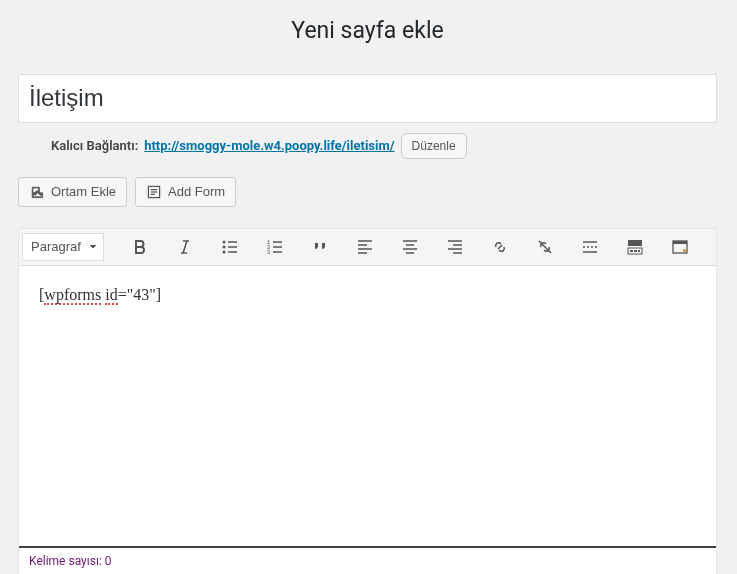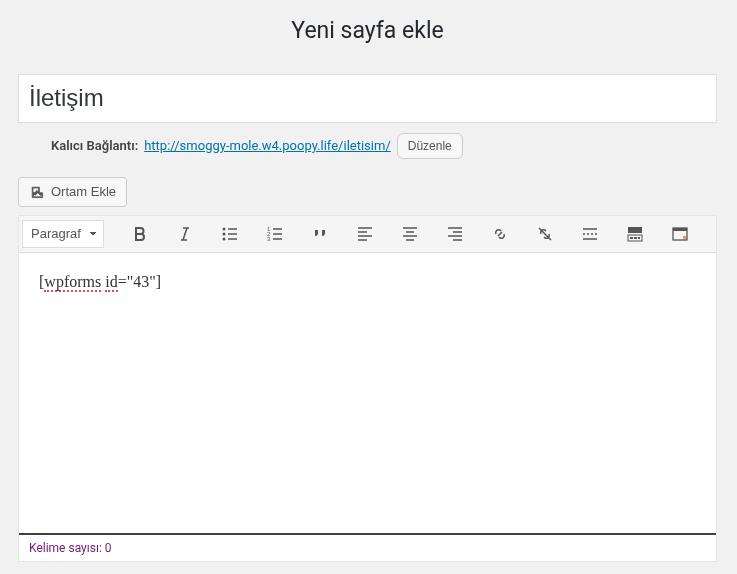--- a/index.html
+++ b/index.html
@@ -2,23 +2,23 @@
 <html><head>
 <meta charset="utf-8">
 <style>
 * { box-sizing: border-box; margin: 0; padding: 0; }
 body { font-family: -apple-system, BlinkMacSystemFont, "Segoe UI", Roboto, sans-serif; background: #f1f1f1; color: #23282d; font-size: 13px; }
 .wrap { padding: 8px 20px 20px 18px; }
 h1.page-title { font-size: 23px; font-weight: 400; color: #23282d; margin: 0 0 18px 0; padding: 9px 0 4px 0; text-align: center; }
 .title-input { width: 100%; padding: 3px 10px; font-size: 24px; font-weight: 400; line-height: 1.7; border: 1px solid #ddd; background: #fff; outline: none; color: #32373c; margin-top: 8px; }
 .permalink-row { padding: 10px 0 0 2px; font-size: 13px; color: #666; display: flex; align-items: center; gap: 6px; flex-wrap: wrap; margin-left: 31px; }
 .permalink-row strong { font-weight: 600; color: #444; }
-.permalink-row a { color: #0073aa; text-decoration: underline; }
+.permalink-row a { color: #0073aa; text-decoration: underline; font-weight: bold; }
 .btn-small { background: #f7f7f7; border: 1px solid #ccc; color: #555; padding: 0 10px; height: 26px; line-height: 24px; font-size: 12px; border-radius: 6px; cursor: pointer; }
-.button-row { margin: 18px 0 8px 0; display: flex; gap: 8px; }
+.button-row { margin: 18px 0 21px 0; display: flex; gap: 8px; }
 .btn { background: #f7f7f7; border: 1px solid #ccc; color: #555; padding: 0 10px; height: 30px; line-height: 28px; font-size: 13px; border-radius: 3px; cursor: pointer; display: inline-flex; align-items: center; gap: 6px; }
 .btn svg { width: 16px; height: 16px; fill: #555; stroke: #555; }
 .editor-box { border: 1px solid #e5e5e5; background: #fff; border-top: 1px solid #e5e5e5; }
 .toolbar { background: #f5f5f5; border-bottom: 1px solid #ddd; padding: 3px; display: flex; align-items: center; gap: 15px; flex-wrap: wrap; }
 .format-select { height: 28px; border: 1px solid #ddd; background: #fff; color: #555; font-size: 13px; padding: 0 22px 0 8px; margin-right: 6px; appearance: none; cursor: pointer; background-image: linear-gradient(45deg, transparent 50%, #555 50%), linear-gradient(135deg, #555 50%, transparent 50%); background-position: right 10px center, right 6px center; background-size: 4px 4px, 4px 4px; background-repeat: no-repeat; }
 .tbtn { width: 30px; height: 30px; border: 1px solid transparent; background: transparent; cursor: pointer; display: inline-flex; align-items: center; justify-content: center; color: #555; border-radius: 2px; }
 .tbtn svg { width: 20px; height: 20px; fill: #555; }
 .editor-content { min-height: 280px; padding: 20px 20px; font-size: 16px; color: #333; font-family: Georgia, serif; }
 .editor-content .shortcode { position: relative; }
 .editor-content .redline { border-bottom: 2px dotted #d94b4b; }
@@ -37,20 +37,29 @@
     <a href="#">http://smoggy-mole.w4.poopy.life/iletisim/</a>
     <button class="btn-small">Düzenle</button>
   </div>
 
   <div class="button-row">
     <button class="btn">
       <svg viewBox="0 0 20 20">
           <path d="M13 11V4H4v13h13v-6h-4zM5 5h7v5l-2-2-3 3-1-1-1 1V5zm12 11H5v-1l2-2 1 1 3-3 3 3h3v2z"></path>
         </svg>
       <span>Ortam Ekle</span>
+    </button>
+    <button class="btn">
+      <svg viewBox="0 0 20 20">
+          <rect x="3" y="3" width="14" height="14" fill="none" stroke="#555" stroke-width="1.5"></rect>
+          <line x1="6" y1="7" x2="14" y2="7" stroke="#555" stroke-width="1.5"></line>
+          <line x1="6" y1="10" x2="14" y2="10" stroke="#555" stroke-width="1.5"></line>
+          <line x1="6" y1="13" x2="11" y2="13" stroke="#555" stroke-width="1.5"></line>
+        </svg>
+      <span>Add Form</span>
     </button>
   </div>
 
   <div class="editor-box">
     <div class="toolbar">
       <select class="format-select">
         <option>Paragraf</option>
       </select>
       <button class="tbtn">
           <svg viewBox="0 0 20 20">

